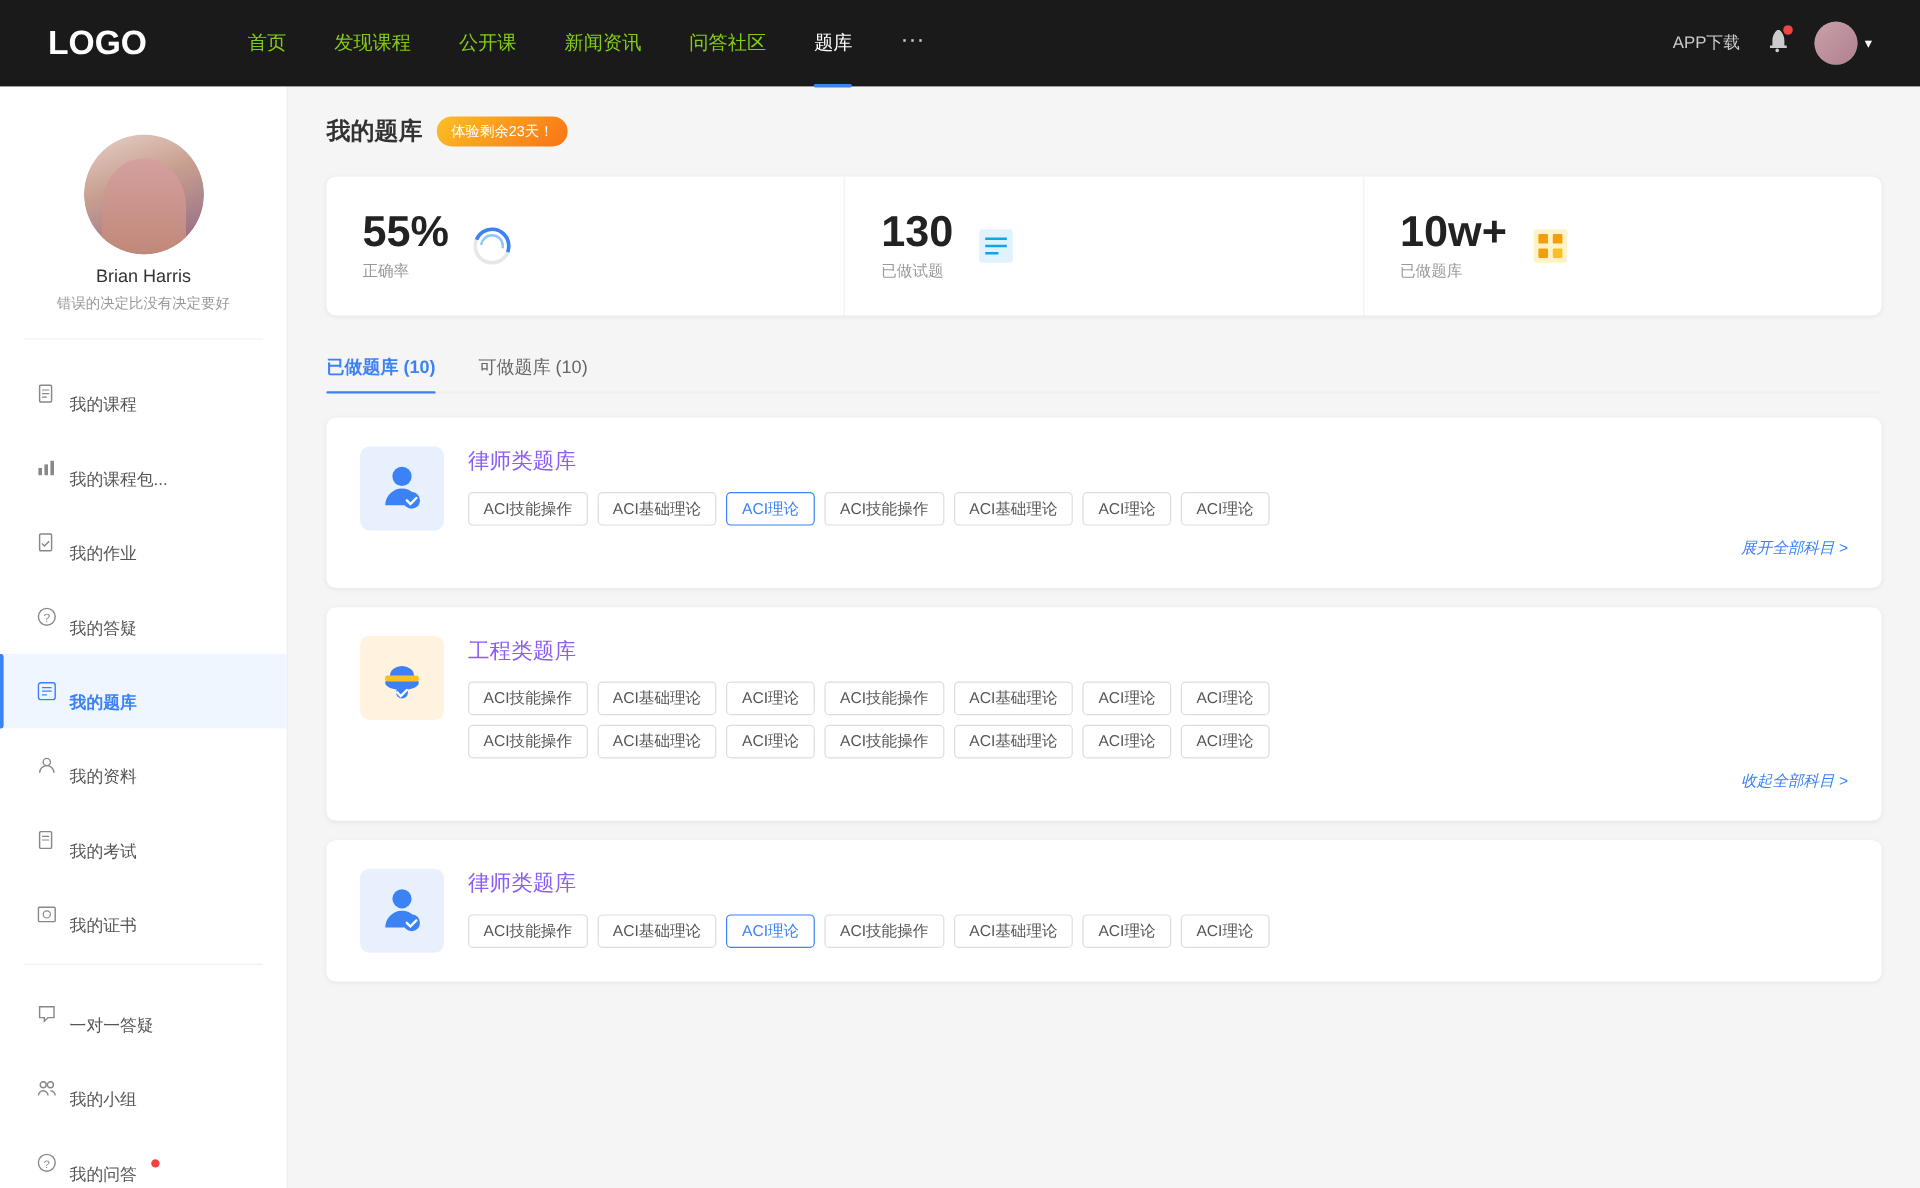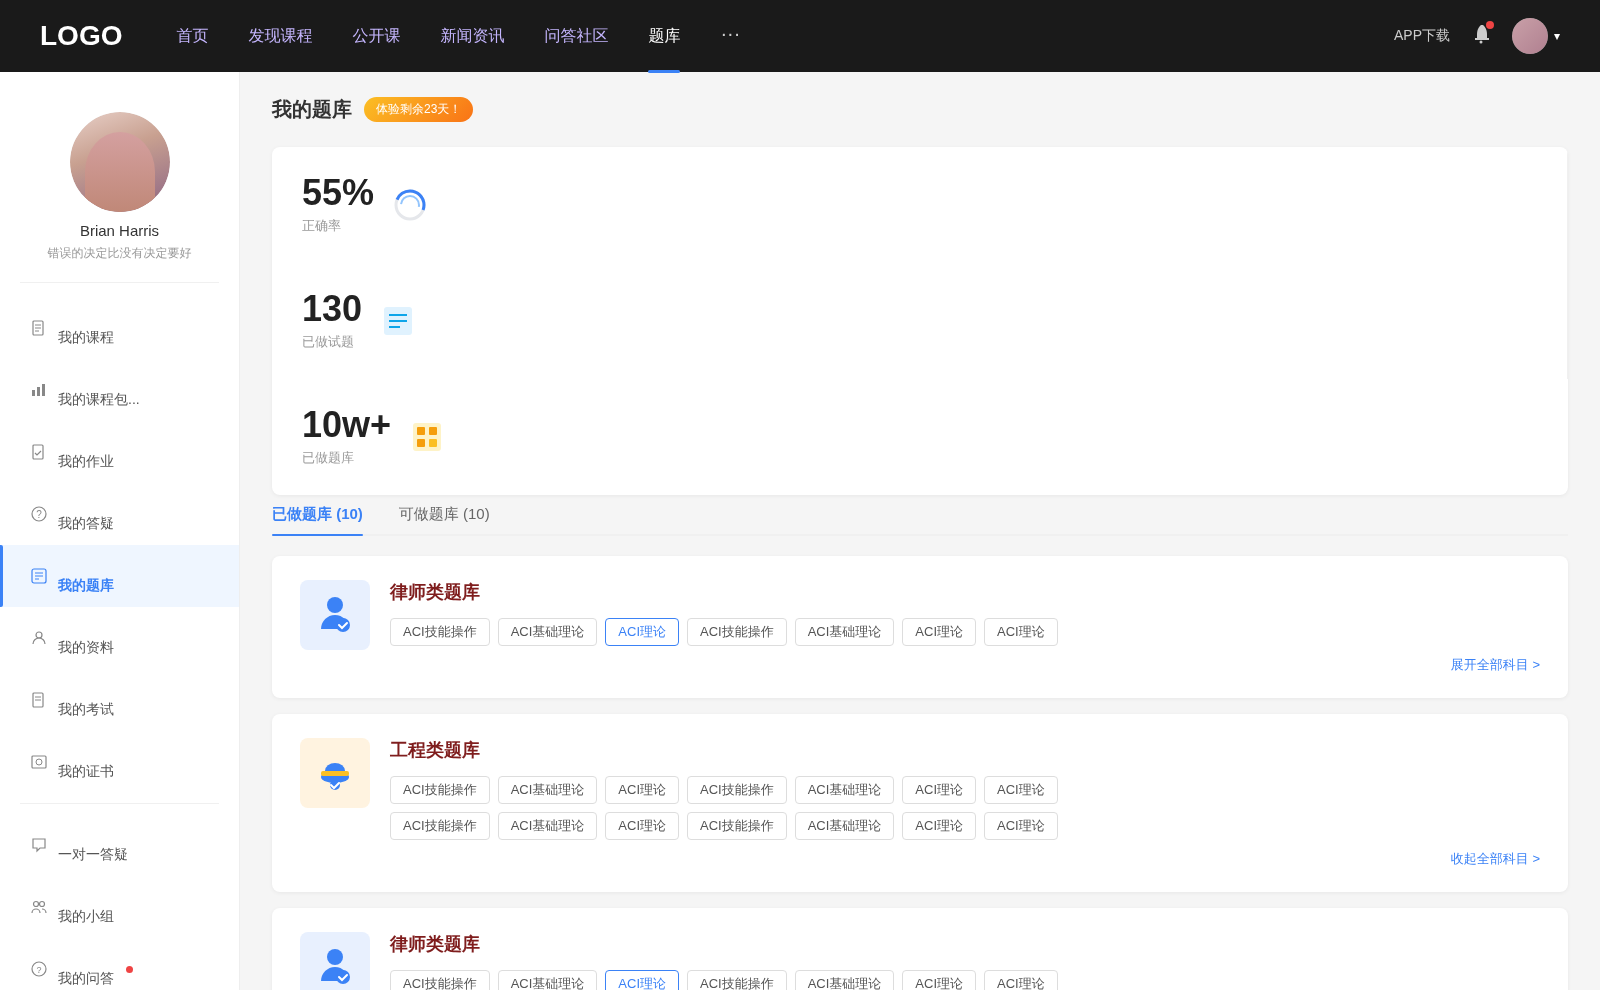--- a/index.html
+++ b/index.html
@@ -1,22 +1,22 @@
 <!DOCTYPE html>
 <html><head>
   <meta charset="utf-8">
   <style>
     * { margin: 0; padding: 0; box-sizing: border-box; }
     body { font-family: -apple-system, BlinkMacSystemFont, "PingFang SC", "Microsoft YaHei", sans-serif; background: #f5f5f5; width: 1600px; min-height: 990px; overflow-x: hidden; }
 
     
     .header { background: #1a1a1a; height: 72px; display: flex; align-items: center; padding: 0 40px; position: fixed; top: 0; left: 0; width: 1600px; z-index: 100; }
-    .logo { color: white; font-size: 28px; font-weight: bold; margin-right: 54px; }
+    .logo { color: white; font-size: 28px; font-weight: bold; margin-right: 84px; }
     .nav { display: flex; gap: 40px; flex: 1; }
-    .nav-item { color: #c4b5fd; font-size: 16px; cursor: pointer; padding: 4px 0; position: relative; }
+    .nav-item { color: #84cc16; font-size: 16px; cursor: pointer; padding: 4px 0; position: relative; }
     .nav-item.active { color: white; }
     .nav-item.active::after { content: ''; position: absolute; bottom: -22px; left: 50%; transform: translateX(-50%); width: 100%; height: 3px; background: #3b82f6; border-radius: 2px; }
     .nav-dots { color: #ccc; font-size: 20px; cursor: pointer; }
     .header-right { display: flex; align-items: center; gap: 20px; }
     .app-download { color: #ccc; font-size: 14px; cursor: pointer; }
     .bell-icon { position: relative; cursor: pointer; }
     .bell-dot { position: absolute; top: -2px; right: -2px; width: 8px; height: 8px; background: #ef4444; border-radius: 50%; }
     .avatar-wrap { display: flex; align-items: center; gap: 6px; cursor: pointer; }
     .avatar { width: 36px; height: 36px; border-radius: 50%; background: #888; overflow: hidden; }
     .chevron-down { color: white; font-size: 12px; }
@@ -39,44 +39,44 @@
     .sidebar-label { font-size: 14px; margin-top: 20px; }
     .badge-dot { width: 7px; height: 7px; background: #ef4444; border-radius: 50%; display: inline-block; margin-left: 2px; }
 
     
     .main { flex: 1; padding: 24px 32px; background: #f5f5f5; }
     .page-title-row { display: flex; align-items: center; gap: 12px; margin-bottom: 24px; }
     .page-title { font-size: 20px; font-weight: 600; color: #333; }
     .trial-badge { background: linear-gradient(135deg, #fbbf24, #f97316); color: white; font-size: 12px; padding: 4px 12px; border-radius: 20px; white-space: nowrap; }
 
     
-    .stats-row { display: flex; gap: 0; background: white; border-radius: 8px; overflow: hidden; box-shadow: 0 1px 4px rgba(0,0,0,0.06); flex-direction: column; }
+    .stats-row { display: flex; gap: 0; background: white; border-radius: 8px; margin-bottom: 24px; overflow: hidden; box-shadow: 0 1px 4px rgba(0,0,0,0.06); }
     .stat-item { flex: 1; padding: 28px 30px; border-right: 1px solid #f0f0f0; display: flex; align-items: center; gap: 16px; }
     .stat-item:last-child { border-right: none; }
     .stat-text { }
     .stat-number { font-size: 36px; font-weight: 700; color: #222; line-height: 1; }
     .stat-label { font-size: 13px; color: #999; margin-top: 6px; }
     .stat-icon { width: 40px; height: 40px; display: flex; align-items: center; justify-content: center; font-size: 24px; }
 
     
     .tabs-row { display: flex; gap: 0; margin-bottom: 20px; border-bottom: 2px solid #f0f0f0; }
     .tab { font-size: 15px; padding: 10px 0; margin-right: 36px; cursor: pointer; color: #666; position: relative; }
     .tab.active { color: #3b82f6; font-weight: 600; text-align: center; }
     .tab.active::after { content: ''; position: absolute; bottom: -2px; left: 0; right: 0; height: 2px; background: #3b82f6; border-radius: 2px; }
 
     
     .qbank-card { background: white; border-radius: 8px; margin-bottom: 16px; padding: 24px 28px; box-shadow: 0 1px 4px rgba(0,0,0,0.06); }
     .qbank-header { display: flex; align-items: flex-start; gap: 20px; }
     .qbank-icon { width: 70px; height: 70px; background: #e8f0fe; border-radius: 8px; display: flex; align-items: center; justify-content: center; flex-shrink: 0; }
     .qbank-body { flex: 1; }
-    .qbank-title { font-size: 18px; font-weight: 700; color: #7f1d1d; margin-bottom: 14px; }
+    .qbank-title { font-size: 18px; font-weight: 400; color: #8b5cf6; margin-bottom: 14px; }
     .tags-row { display: flex; flex-wrap: wrap; gap: 8px; align-items: center; }
     .tag { border: 1px solid #ddd; border-radius: 4px; padding: 4px 12px; font-size: 13px; color: #555; cursor: pointer; background: white; white-space: nowrap; }
     .tag.selected { border-color: #3b82f6; color: #3b82f6; background: white; }
-    .expand-link { color: #3b82f6; font-size: 13px; cursor: pointer; margin-left: auto; white-space: nowrap; }
+    .expand-link { color: #3b82f6; font-size: 13px; cursor: pointer; margin-left: auto; white-space: nowrap; font-style: italic; }
     .expand-link-row { display: flex; justify-content: flex-end; margin-top: 10px; }
   </style>
 </head>
 <body>
 
 <header class="header">
   <div class="logo">LOGO</div>
   <nav class="nav">
     <span class="nav-item">首页</span>
     <span class="nav-item">发现课程</span>

